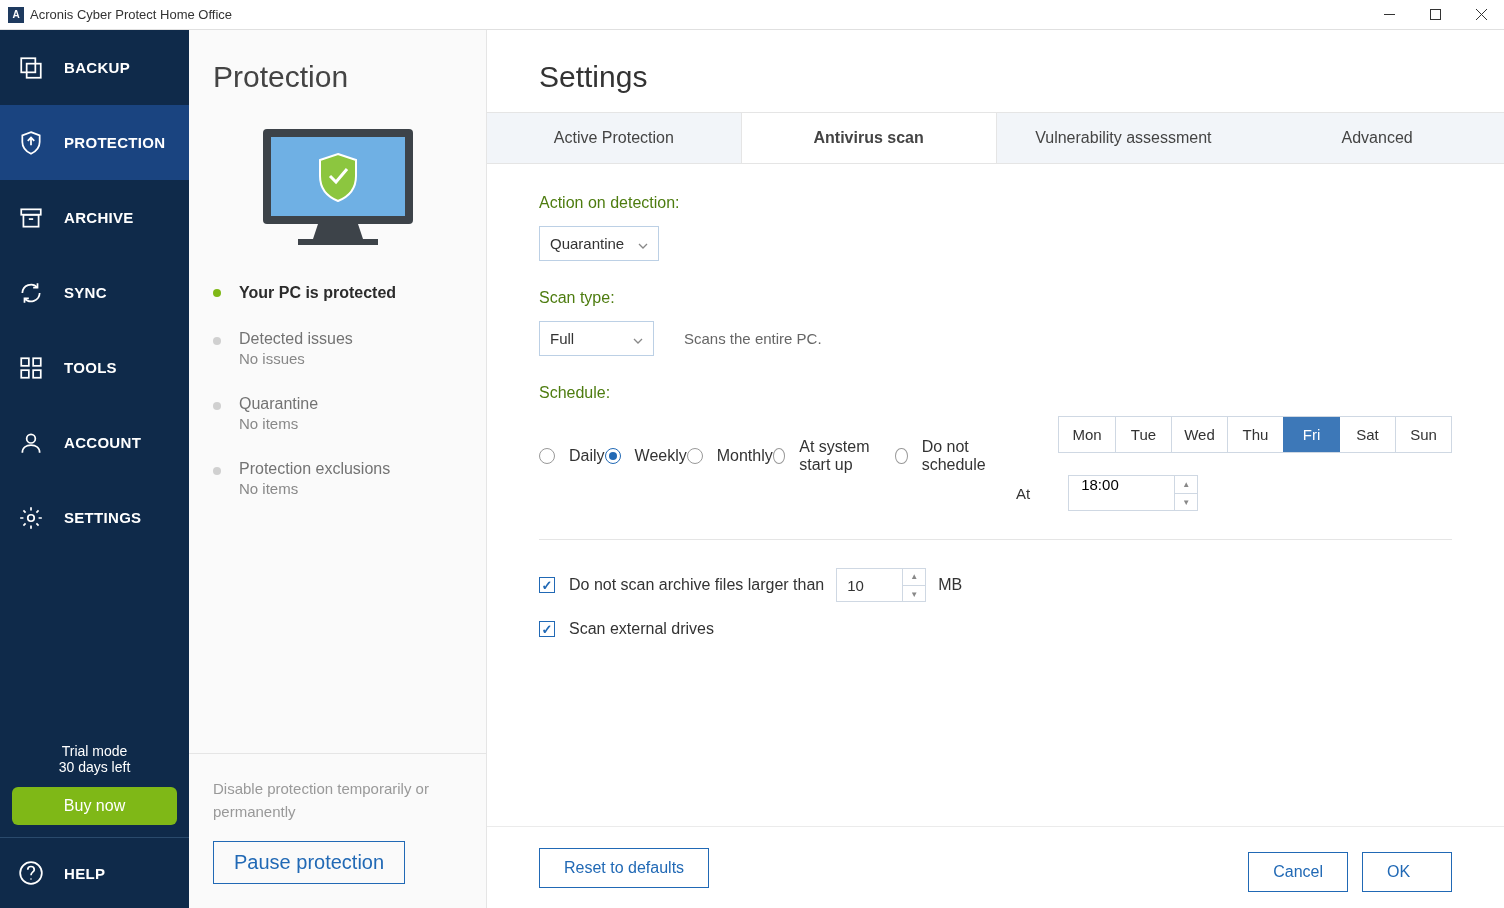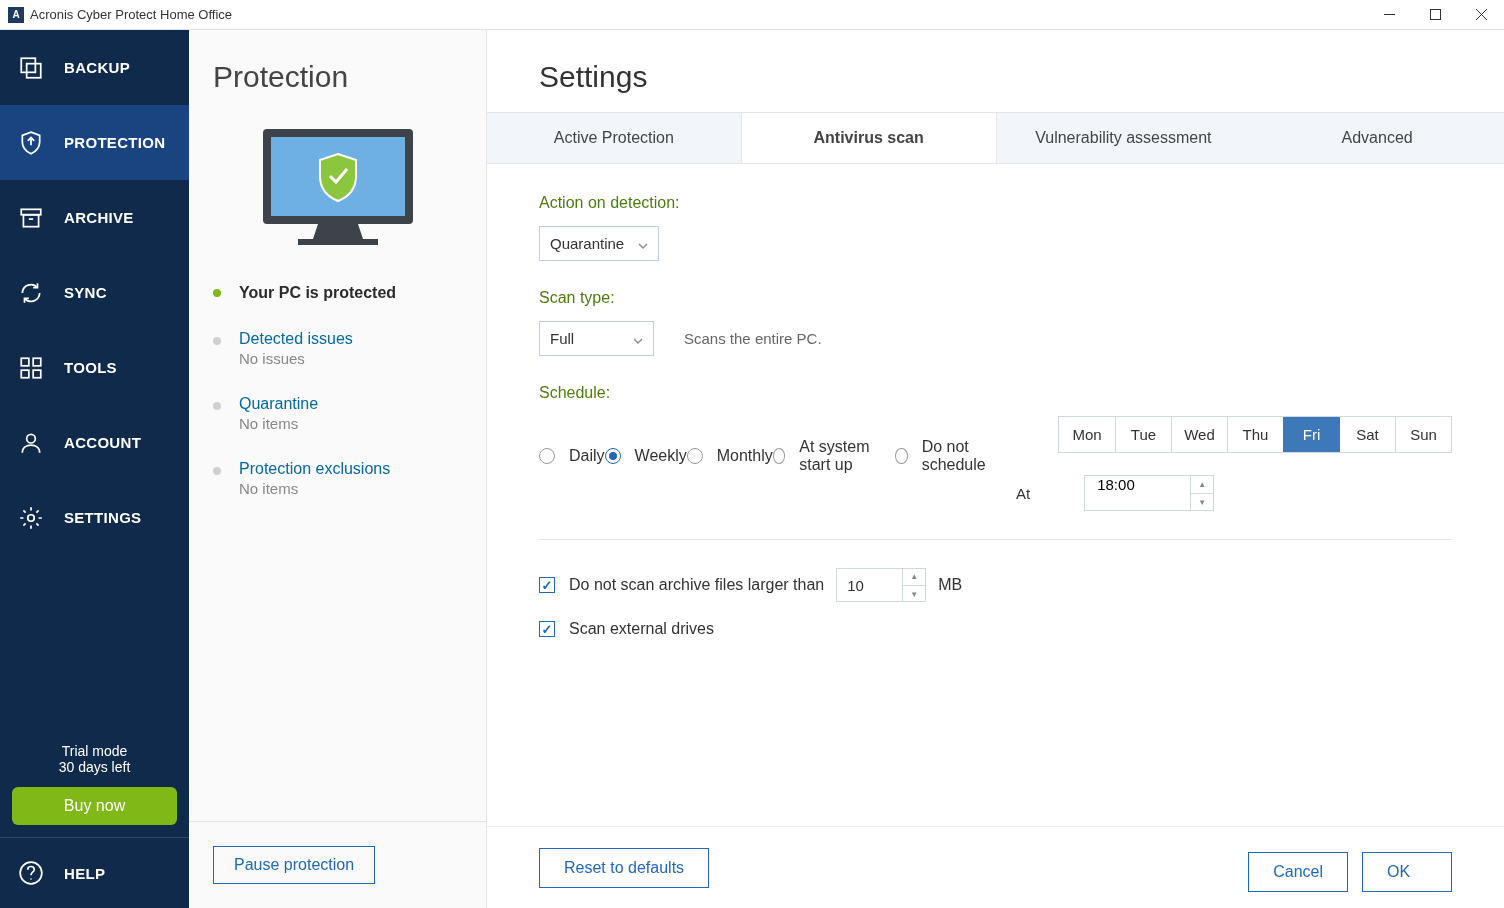--- a/index.html
+++ b/index.html
@@ -28,25 +28,25 @@
 .protection-panel { width: 298px; background: #fafafa; border-right: 1px solid #e5e5e5; display: flex; flex-direction: column; }
 .panel-title { font-size: 30px; color: #444; padding: 30px 24px 20px; font-weight: 400; }
 .monitor-img { display: flex; justify-content: center; padding: 10px 0 30px; }
 .status-row { display: flex; align-items: center; padding: 0 24px 28px; }
 .dot { width: 8px; height: 8px; border-radius: 50%; margin-right: 18px; }
 .dot.green { background: #7fb817; }
 .dot.grey { background: #d0d0d0; }
 .status-title { font-weight: 600; font-size: 16px; color: #2c2c2c; text-align: right; }
 .link-row { padding: 0 24px 6px; display: flex; align-items: flex-start; }
 .link-row .col { display: flex; flex-direction: column; }
-.link-title { color: #0369a1; font-size: 16px; margin-bottom: 2px; cursor: pointer; }
+.link-title { color: #737373; font-size: 16px; margin-bottom: 2px; cursor: pointer; }
 .link-sub { color: #888; font-size: 15px; margin-bottom: 22px; }
 .panel-bottom { border-top: 1px solid #e5e5e5; padding: 24px; }
 .dim-text { color: #999; font-size: 15px; line-height: 1.5; margin-bottom: 18px; }
-.pause-btn { border: 1.5px solid #2169b5; color: #2169b5; padding: 9px 20px; font-size: 16px; display: inline-block; cursor: pointer; }
+.pause-btn { border: 1.5px solid #2169b5; color: #2169b5; padding: 9px 20px; font-size: 20px; display: inline-block; cursor: pointer; }
 
 .main { flex: 1; display: flex; flex-direction: column; background: #fff; }
 .main-title { font-size: 30px; color: #333; padding: 30px 52px 18px; font-weight: 400; }
 .tabs { display: flex; border-top: 1px solid #e5e5e5; border-bottom: 1px solid #e5e5e5; background: #f2f5f9; }
 .tab { flex: 1; text-align: center; padding: 16px 0; font-size: 16px; color: #444; cursor: pointer; }
 .tab.active { background: #fff; font-weight: 600; border-left: 1px solid #e5e5e5; border-right: 1px solid #e5e5e5; }
 
 .content { flex: 1; overflow-y: auto; padding: 30px 52px 0; }
 .divider-line { border-top: 1px solid #e5e5e5; margin: 28px 0; }
 .field-label { font-size: 16px; color: #4d7c0f; margin-bottom: 14px; }
@@ -62,21 +62,21 @@
 .radio.checked { border-color: #2169b5; }
 .radio.checked::after { content: ''; width: 8px; height: 8px; background: #2169b5; border-radius: 50%; }
 
 .schedule-right { margin-left: 50px; }
 .day-group { display: flex; border: 1px solid #cfd8e3; }
 .day { width: 56px; text-align: center; padding: 9px 0; font-size: 15px; color: #333; cursor: pointer; }
 .day.active { background: #3d78b8; color: #fff; }
 .day + .day { border-left: 1px solid #cfd8e3; }
 .day.active, .day.active + .day { border-left-color: #3d78b8; }
 
-.at-row { display: flex; align-items: center; margin-top: 22px; gap: 16px; }
+.at-row { display: flex; align-items: center; margin-top: 22px; }
 .at-label { font-size: 15px; color: #333; margin-right: 38px; }
 .spinner { border: 1px solid #cfd8e3; display: flex; align-items: flex-start; width: 130px; height: 36px; }
 .spinner-val { flex: 1; padding-left: 12px; font-size: 15px; }
 .spinner-btns { display: flex; flex-direction: column; border-left: 1px solid #cfd8e3; }
 .spin-btn { width: 22px; height: 17px; display: flex; align-items: center; justify-content: center; cursor: pointer; font-size: 8px; color: #888; }
 .spin-btn + .spin-btn { border-top: 1px solid #cfd8e3; }
 
 .check-row { display: flex; align-items: center; margin-bottom: 18px; font-size: 16px; color: #333; }
 .checkbox { width: 16px; height: 16px; border: 1.5px solid #2169b5; margin-right: 14px; display: flex; align-items: center; justify-content: center; cursor: pointer; }
 .checkbox.checked::after { content: '✓'; color: #2169b5; font-size: 13px; font-weight: bold; }
@@ -236,20 +236,21 @@
     </div>
     <div class="link-row">
       <span class="dot grey" style="margin-top:7px"></span>
       <div class="col">
         <span class="link-title">Protection exclusions</span>
         <span class="link-sub">No items</span>
       </div>
     </div>
     <div style="flex:1"></div>
     <div class="panel-bottom">
+      <div class="dim-text">Disable protection temporarily or permanently</div>
       <div class="pause-btn">Pause protection</div>
     </div>
   </div>
 
   <div class="main">
     <div class="main-title">Settings</div>
     <div class="tabs">
       <div class="tab">Active Protection</div>
       <div class="tab active">Antivirus scan</div>
       <div class="tab">Vulnerability assessment</div>

